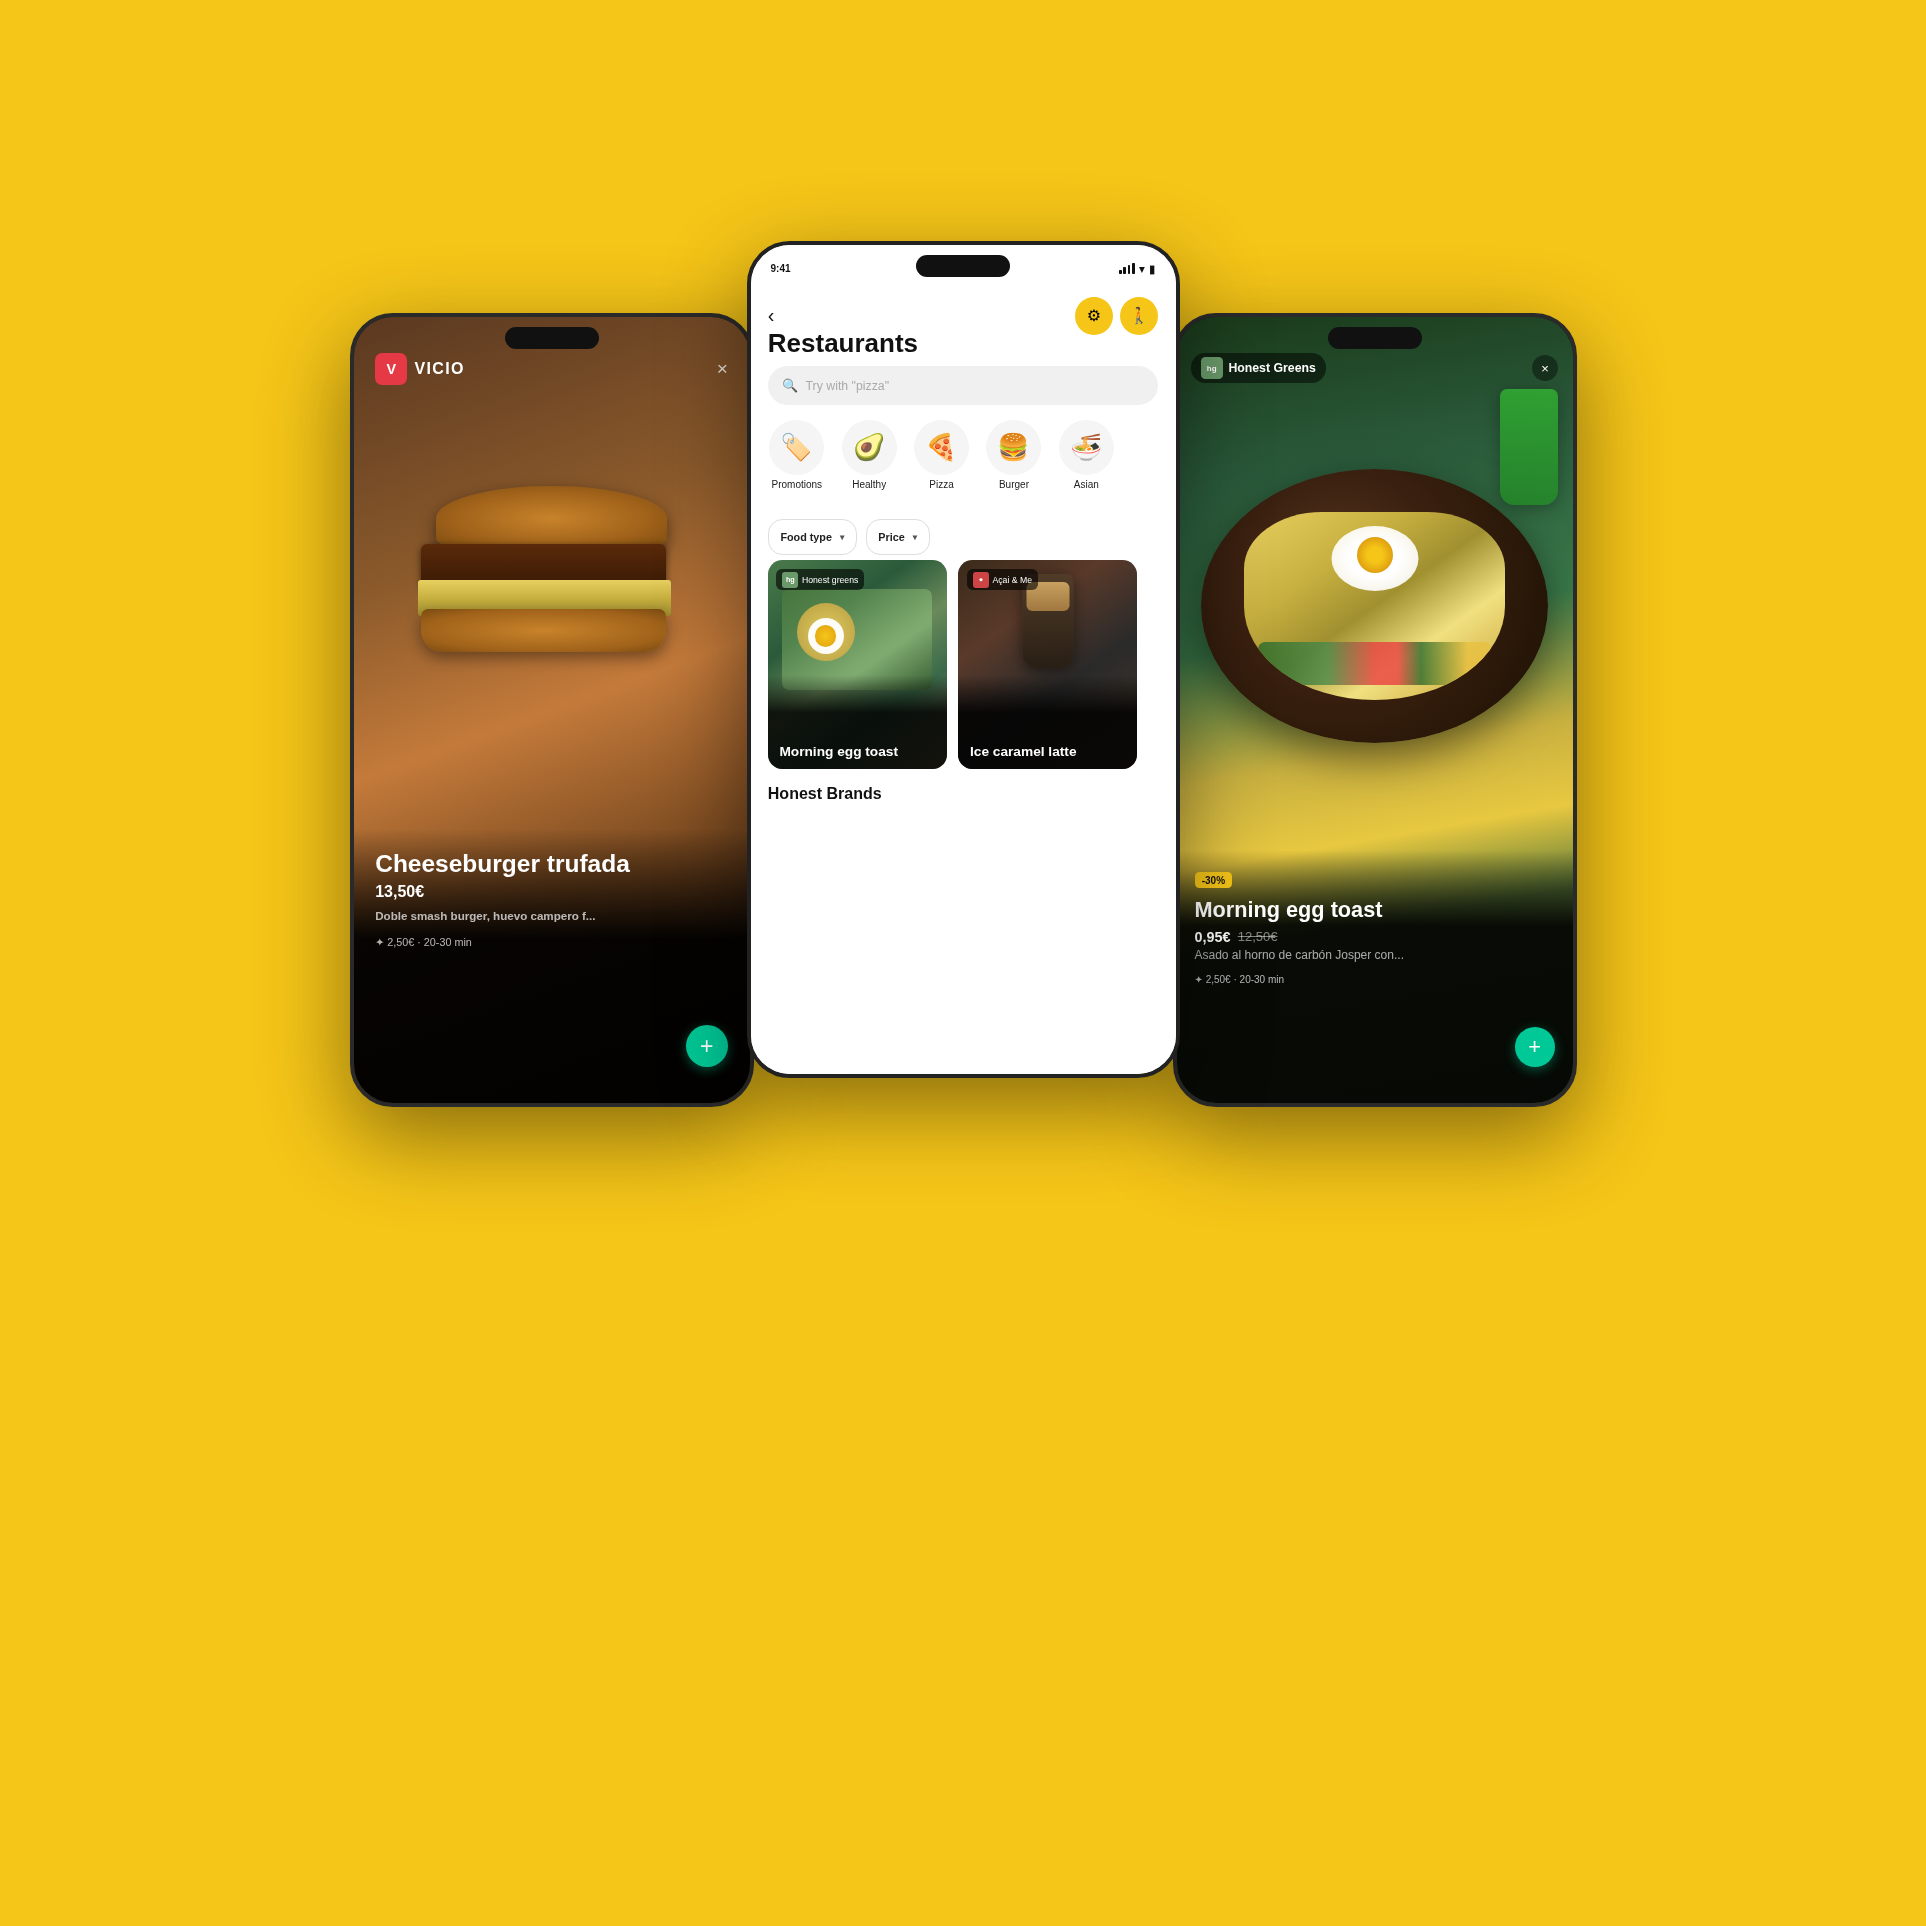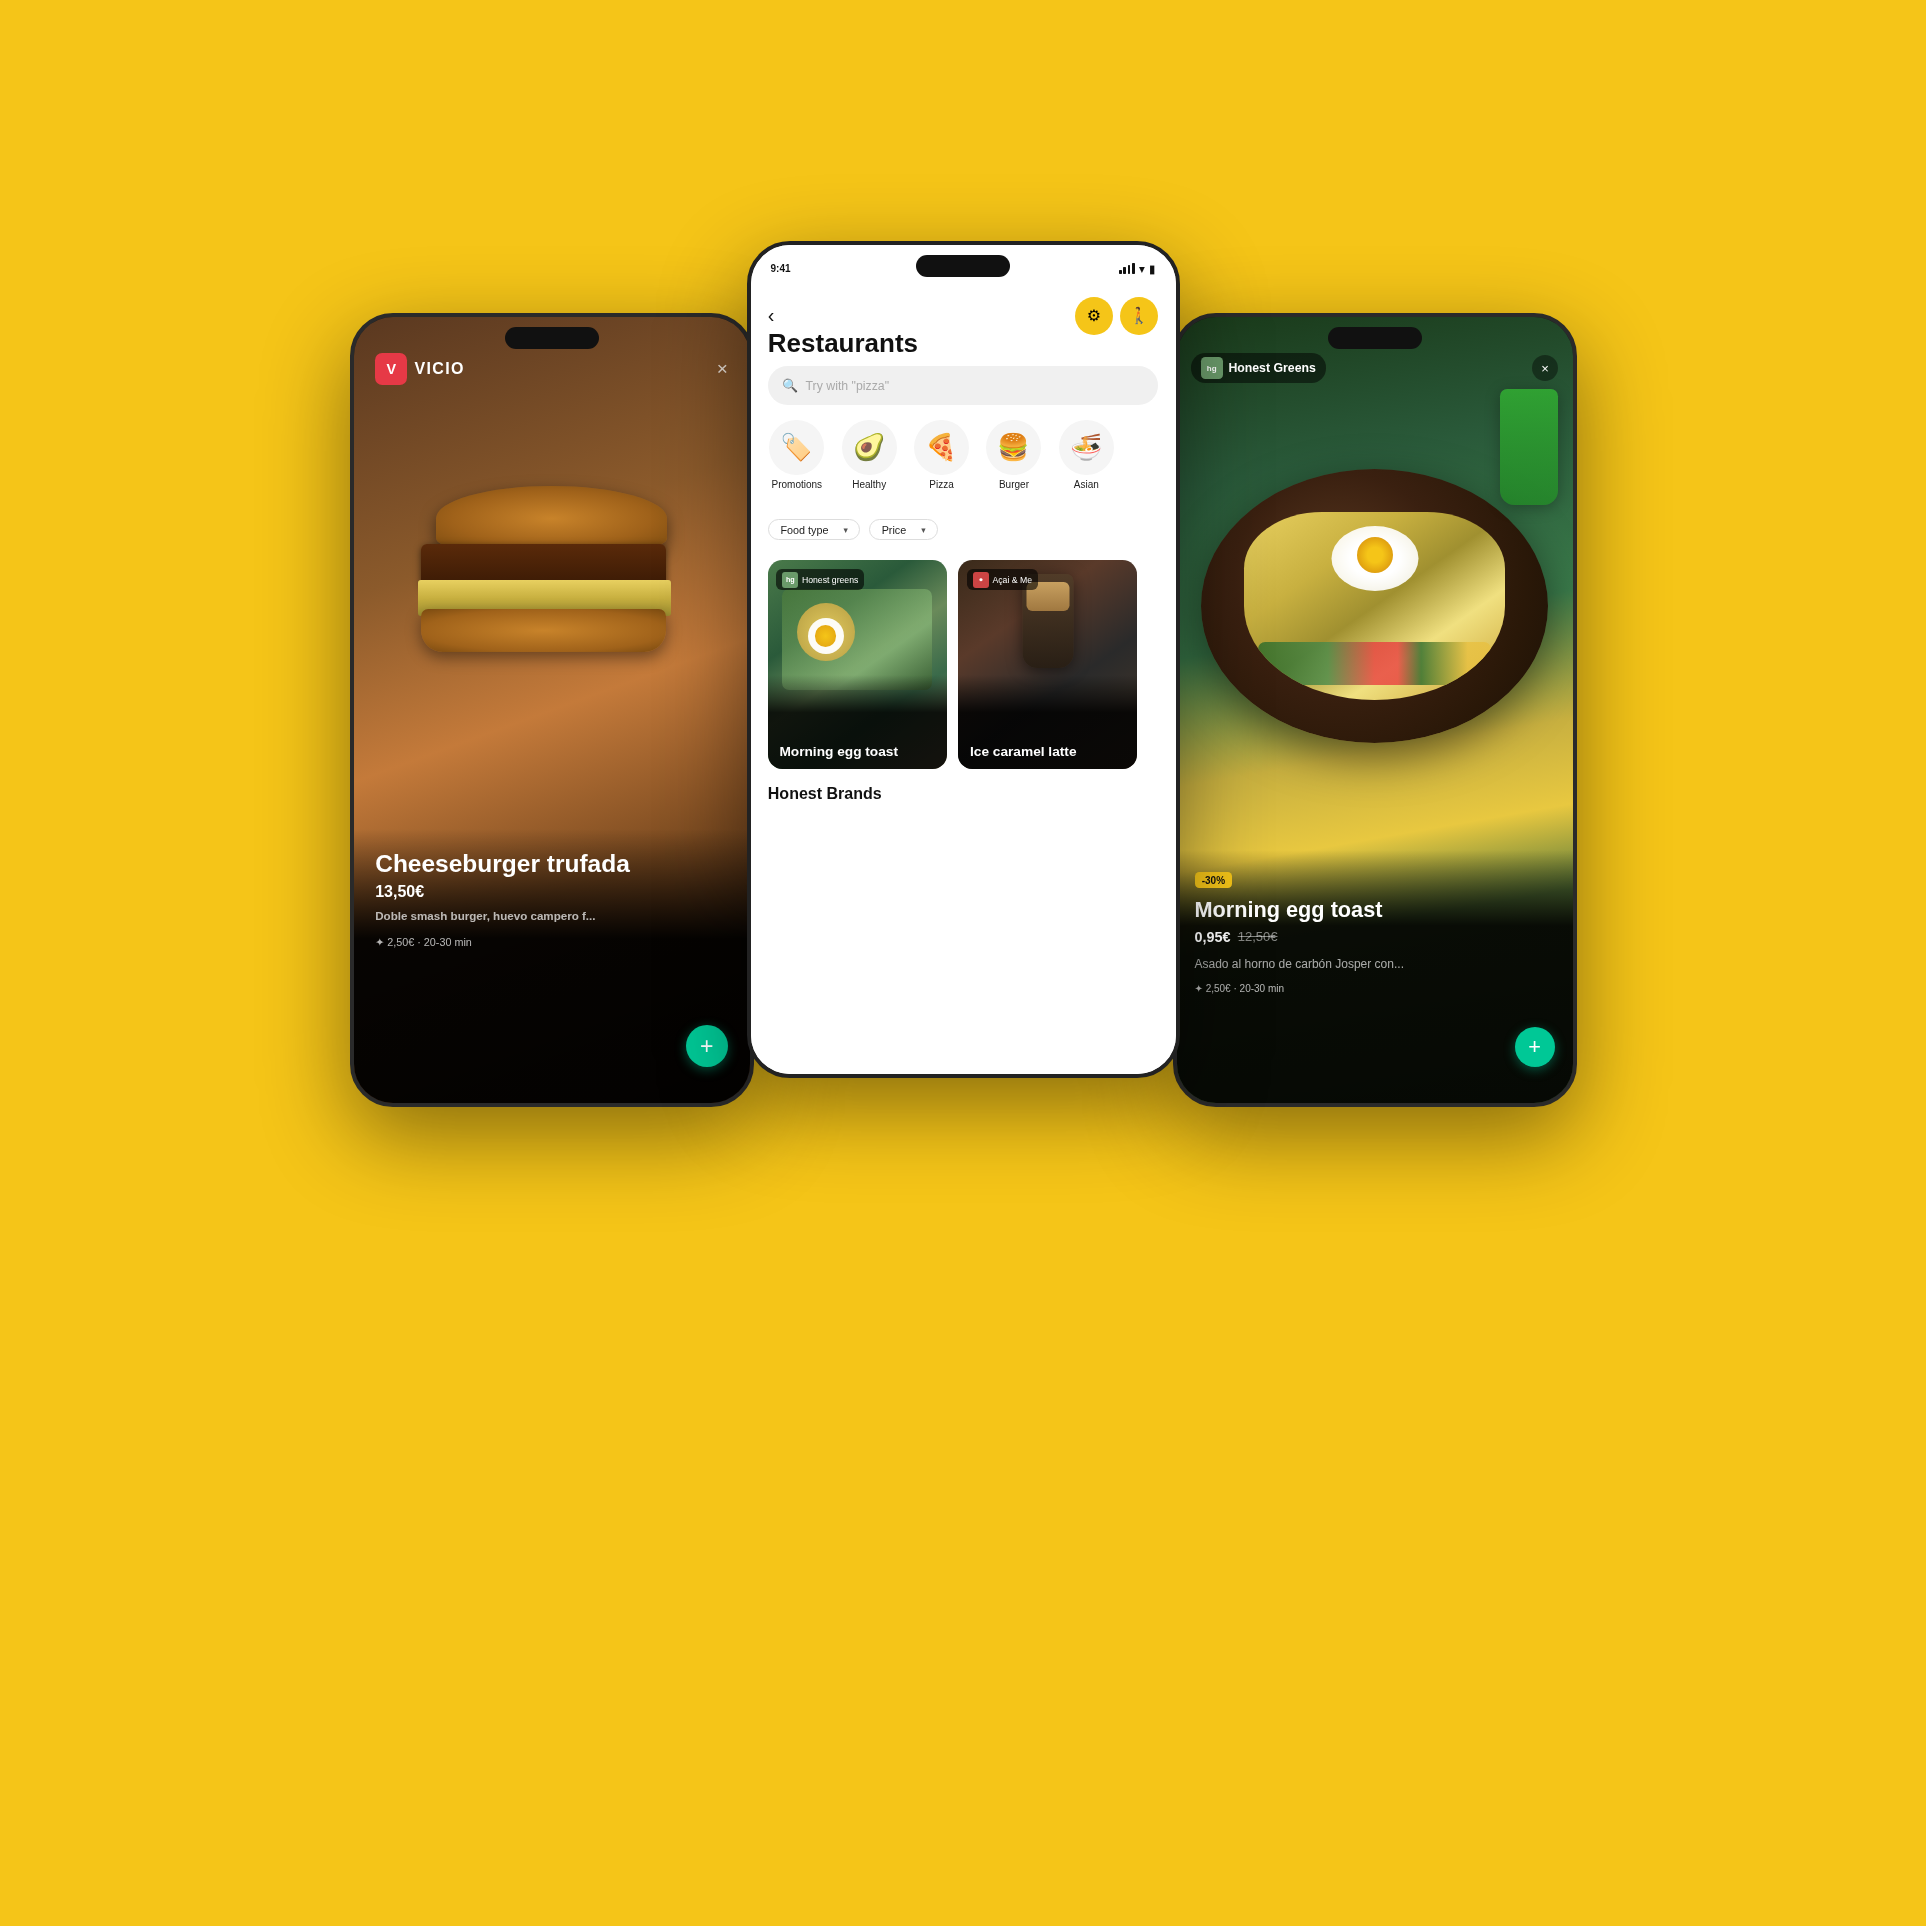--- a/index.html
+++ b/index.html
@@ -407,31 +407,31 @@
     
     .filter-row {
       position: absolute;
       top: 274px;
       left: 17.3px;
       display: flex;
       gap: 8.7px;
     }
 
     .filter-pill {
-      height: 21px;
+      height: 36px;
       background: white;
       border: 1.1px solid #ddd;
       border-radius: 14.4px;
       padding: 0 11.6px;
       display: flex;
       align-items: center;
-      gap: 15px;
+      gap: 8px;
       font-size: 10.8px;
       color: #222;
-      font-weight: 400;
+      font-weight: 700;
     }
 
     .chevron-down { font-size: 8.7px; color: #555; }
 
     
     .cards-row {
       position: absolute;
       top: 315px;
       left: 0;
       right: 0;
@@ -754,21 +754,21 @@
       color: white;
       font-size: 21.7px;
       font-weight: 800;
       margin-bottom: 5.8px;
     }
 
     .price-row {
       display: flex;
       align-items: center;
       gap: 7.2px;
-      margin-bottom: 12px;
+      margin-bottom: 3px;
     }
 
     .price-current {
       color: white;
       font-size: 14.4px;
       font-weight: 600;
     }
 
     .price-original {
       color: rgba(255,255,255,0.5);

